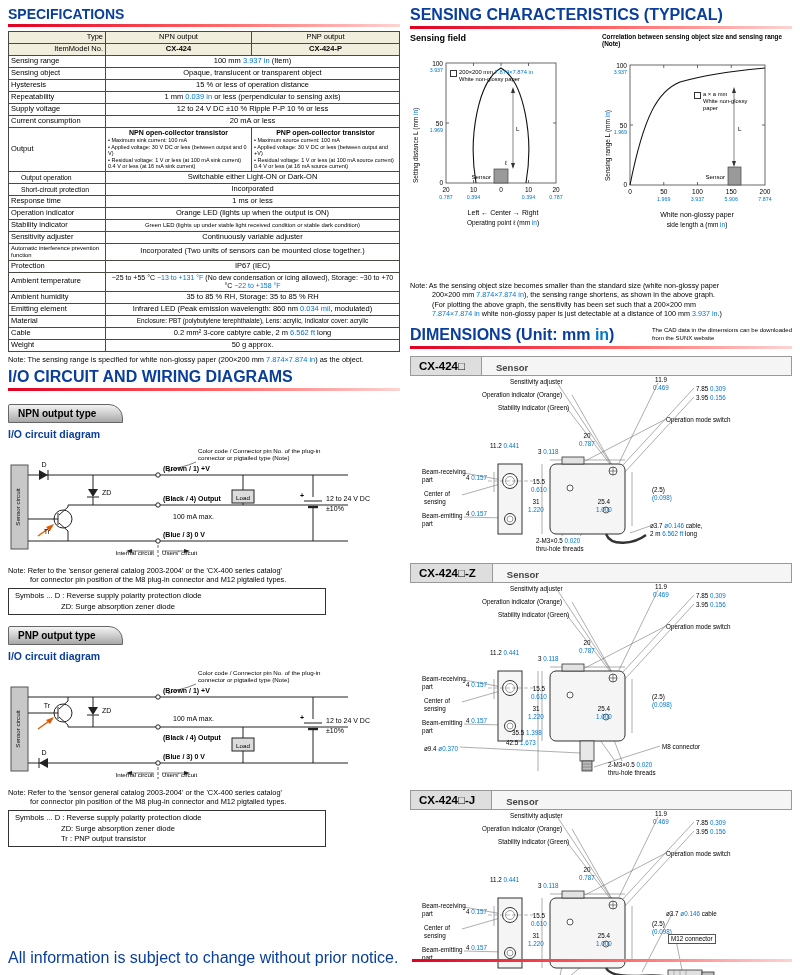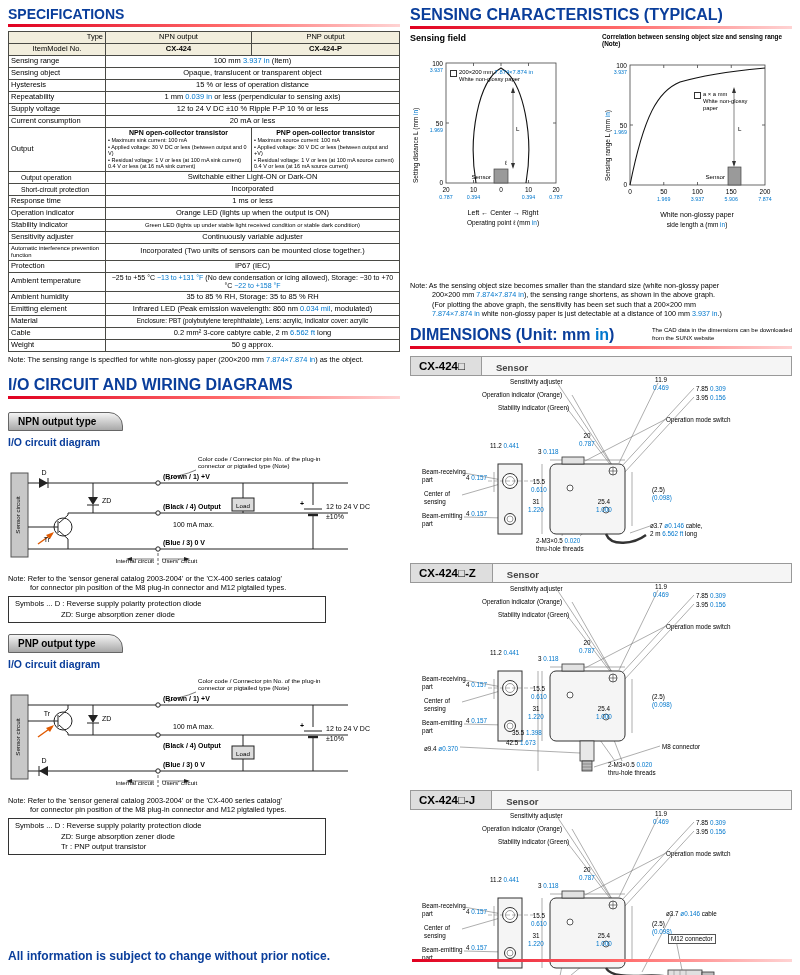--- a/index.html
+++ b/index.html
@@ -15,21 +15,21 @@
 
 .spec{border-collapse:collapse;width:100%;font-size:7.5px;table-layout:fixed}
 .spec td{border:1px solid #4a4a45;padding:1px 2px;line-height:1.15;vertical-align:middle;height:12px}
 .spec .hdr{background:#f2eedd;text-align:center}
 .spec .lbl{text-align:left}
 .spec .val{text-align:center}
 .spec .sub{font-size:6.8px;padding-left:12px}
 .tiny{font-size:5.9px;line-height:1.1}
 .t62{font-size:6.4px}
 .t7{font-size:7px}
-.split{display:flex;justify-content:center}
+.split{display:flex;justify-content:flex-end}
 .outcell{vertical-align:top;padding:1px 2px}
 .ot{font-size:7px;font-weight:700;text-align:center}
 .bullet{font-size:5.5px;text-align:left;line-height:1.2}
 .note{font-size:7.4px;line-height:1.25;margin-top:3px}
 .tab{display:inline-block;padding:3px 26px 3px 9px;background:linear-gradient(180deg,#f4f4f4,#a8a8a8);border:1px solid #666;border-radius:2px 14px 0 0;font-size:10px;font-weight:700;margin-top:9px}
 .iolabel{color:#0a3e9b;font-weight:700;font-size:10.5px;margin:5px 0 1px}
 .symbox{border:1px solid #333;width:318px;font-size:7.6px;line-height:1.35;padding:2px 6px;margin:4px 0 2px}
 .symbox div+div{padding-left:46px}
 svg{font-family:"Liberation Sans",sans-serif;display:block}
 .tt{font-size:7px;fill:#000}
@@ -50,21 +50,21 @@
 
 .dimsec{position:relative}
 .cadnote{position:absolute;right:0;top:1px;font-size:6px;line-height:1.25;color:#000}
 .dimhdr{display:flex;border:1px solid #999;background:#f5f5f5;margin-top:7px}
 .dimmodel{background:#dedede;border-right:1px solid #999;padding:3px 16px 3px 8px;font-size:11.5px;font-weight:700}
 .dimtype{padding:5px 0 0 14px;font-size:9.5px;font-weight:700;color:#444}
 .dimdraw{position:relative}
 .dlab{position:absolute;font-size:6.3px;line-height:1.15}
 .dlab div{white-space:nowrap}
 .dlab.boxed{border:1px solid #555;padding:0 2px;background:#fff}
-.footer{position:absolute;left:8px;top:949px;color:#0a3e9b;font-weight:700;font-size:12px}
+.footer{position:absolute;left:8px;top:949px;color:#0a3e9b;font-weight:400;font-size:16px}
 .frule{position:absolute;left:412px;top:957px;width:380px}
 </style>
 </head>
 <body>
 
 <div class="page">
 
 <div class="col-l">
   <div class="h1">SPECIFICATIONS</div>
   <div class="rule"></div>
@@ -183,21 +183,21 @@
             <td class="val" colspan="2"><span>0.2 mm² 3-core cabtyre cable, 2 m </span><span class="seg-b">6.562 ft</span><span> long</span></td>
           </tr>
     <tr>
             <td class="lbl">Weight</td>
             <td class="val" colspan="2">50 g approx.</td>
           </tr>
   </tbody>
       </table>
   <div class="note"><span>Note: The sensing range is specified for white non-glossy paper (200×200 mm </span><span class="seg-b">7.874×7.874 in</span><span>) as the object.</span></div>
 
-  <div class="h1 h1s" style="margin-top:12px">I/O CIRCUIT AND WIRING DIAGRAMS</div>
+  <div class="h1 h1s" style="margin-top:4px">I/O CIRCUIT AND WIRING DIAGRAMS</div>
   <div class="rule"></div>
 
   
   <div class="tab">NPN output type</div>
   <div class="iolabel">I/O circuit diagram</div>
   <svg width="392" height="122">
     <g stroke="#222" stroke-width="1" fill="none">
       <rect x="3" y="24" width="17" height="84" fill="#c8c8c8" stroke="#555"></rect>
       <path d="M20,34 H340 M60,64 H340 M20,100 H340"></path>
       <circle cx="55" cy="78" r="9"></circle>

